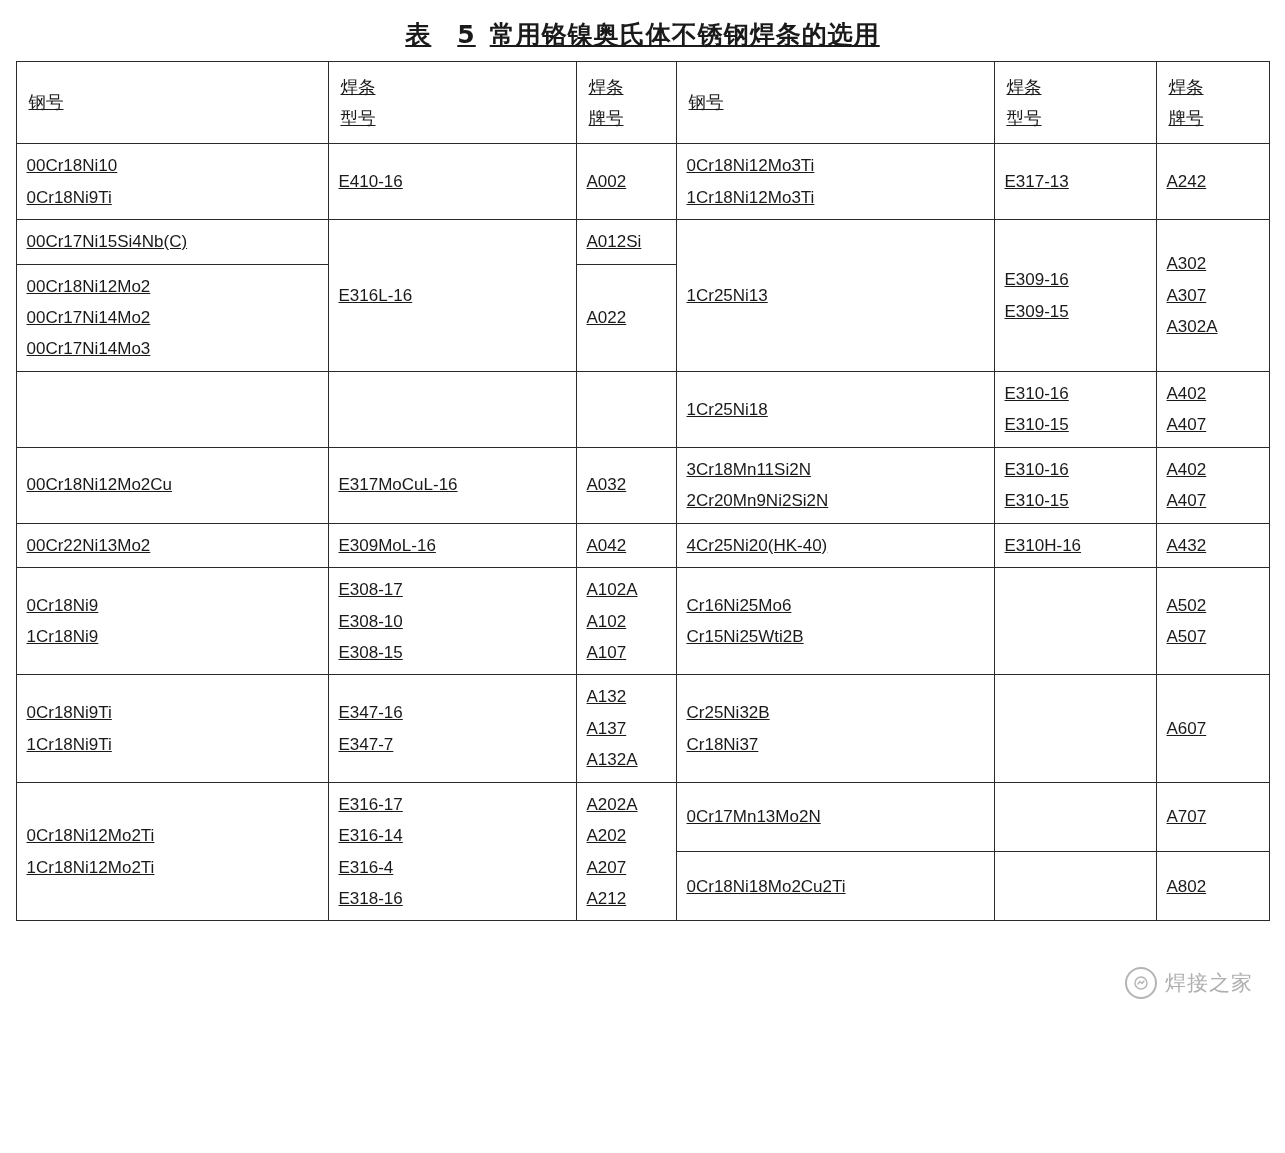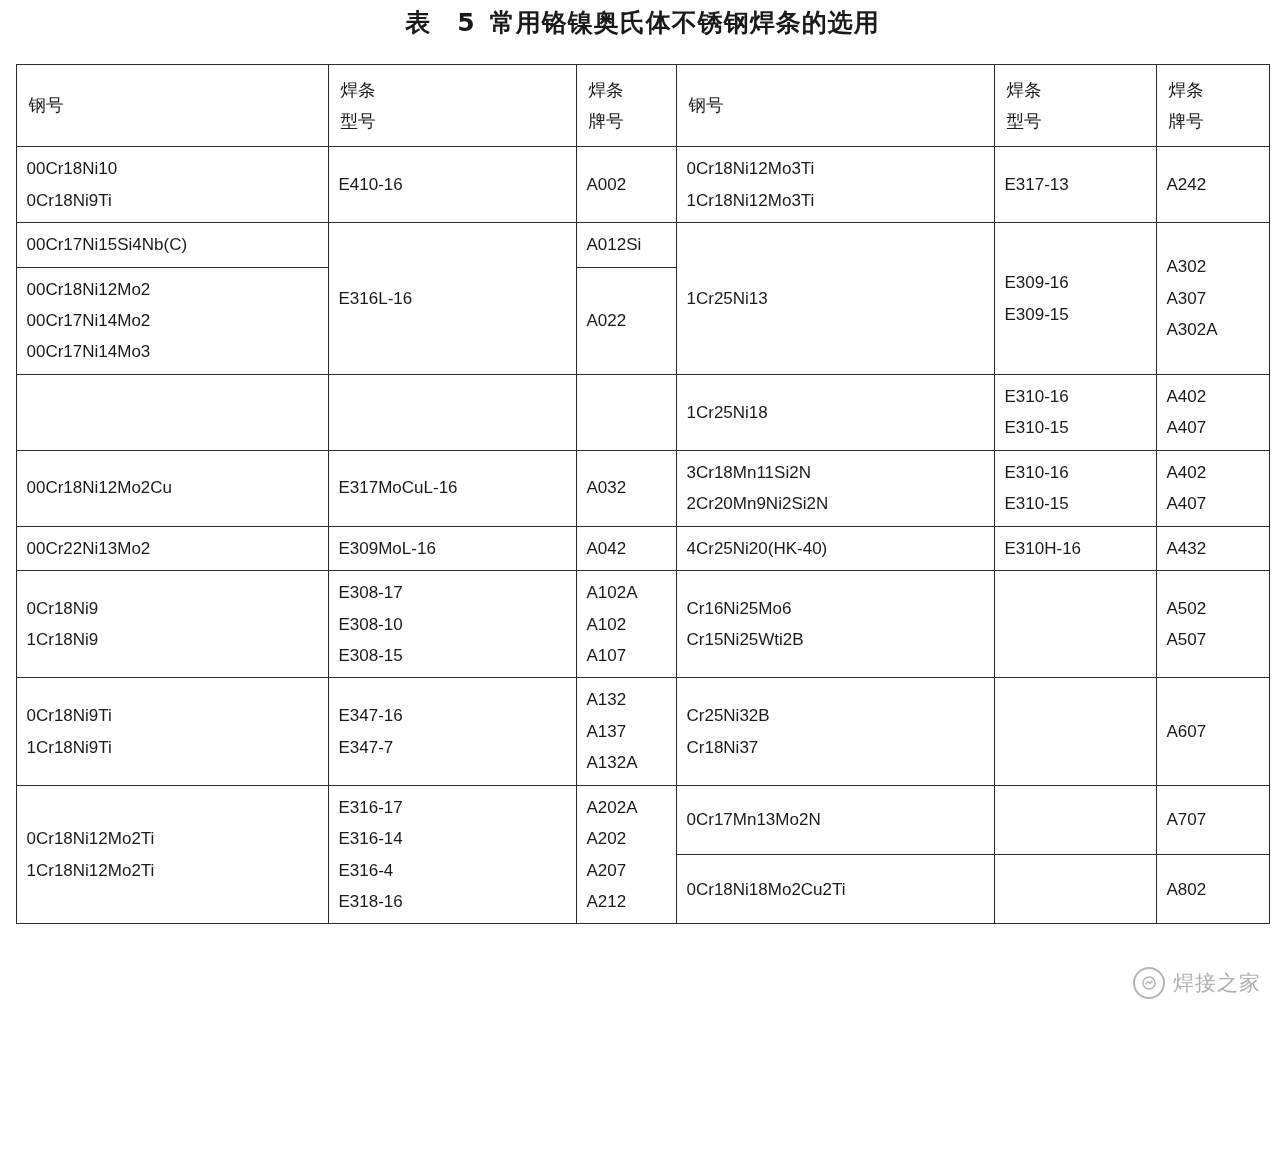--- a/index.html
+++ b/index.html
@@ -13,37 +13,38 @@
     font-family: "Liberation Sans", "DejaVu Sans", sans-serif;
     color: #1a1a1a;
     position: relative;
     overflow: hidden;
   }
   .page {
     width: 1285px;
     height: 1013px;
     position: relative;
     box-sizing: border-box;
-    padding: 0;
+    padding: 12px;
+    text-decoration: underline;
   }
   .title {
     text-align: center;
     font-size: 25px;
     font-weight: bold;
     letter-spacing: 1px;
     padding: 6px 0 10px 0;
     font-family: "DejaVu Sans", "Liberation Sans", sans-serif;
   }
   .title .num {
     margin: 0 14px 0 26px;
   }
   table.main {
     border-collapse: collapse;
     width: 1253px;
-    margin: 15px auto;
+    margin: 0 auto;
     table-layout: fixed;
   }
   table.main td {
     border: 1px solid #2b2b2b;
     vertical-align: middle;
     padding: 6px 10px;
     font-size: 17px;
     line-height: 1.85;
     color: #1a1a1a;
     background: #fff;
@@ -58,21 +59,21 @@
     white-space: nowrap;
   }
   .c-steel1 { width: 312px; }
   .c-type1  { width: 248px; }
   .c-brand1 { width: 100px; }
   .c-steel2 { width: 318px; }
   .c-type2  { width: 162px; }
   .c-brand2 { width: 113px; }
   .watermark {
     position: absolute;
-    right: 24px;
+    right: 32px;
     bottom: 14px;
     display: flex;
     align-items: center;
     gap: 8px;
     opacity: 0.55;
     pointer-events: none;
   }
   .wm-circle {
     width: 28px;
     height: 28px;

